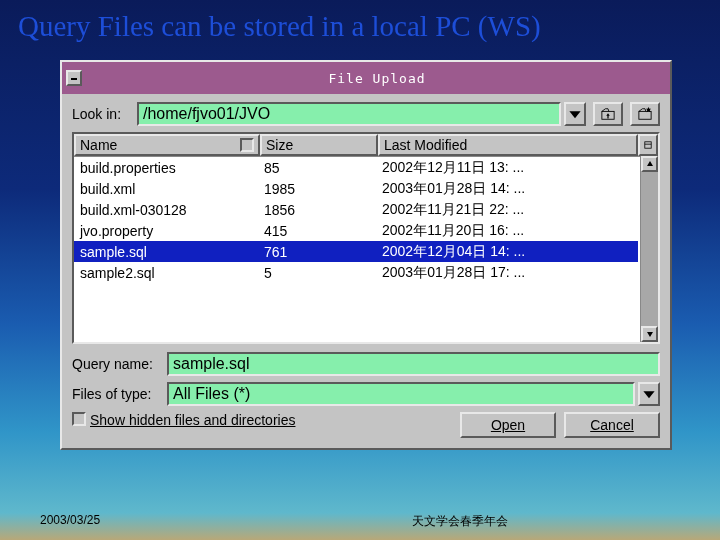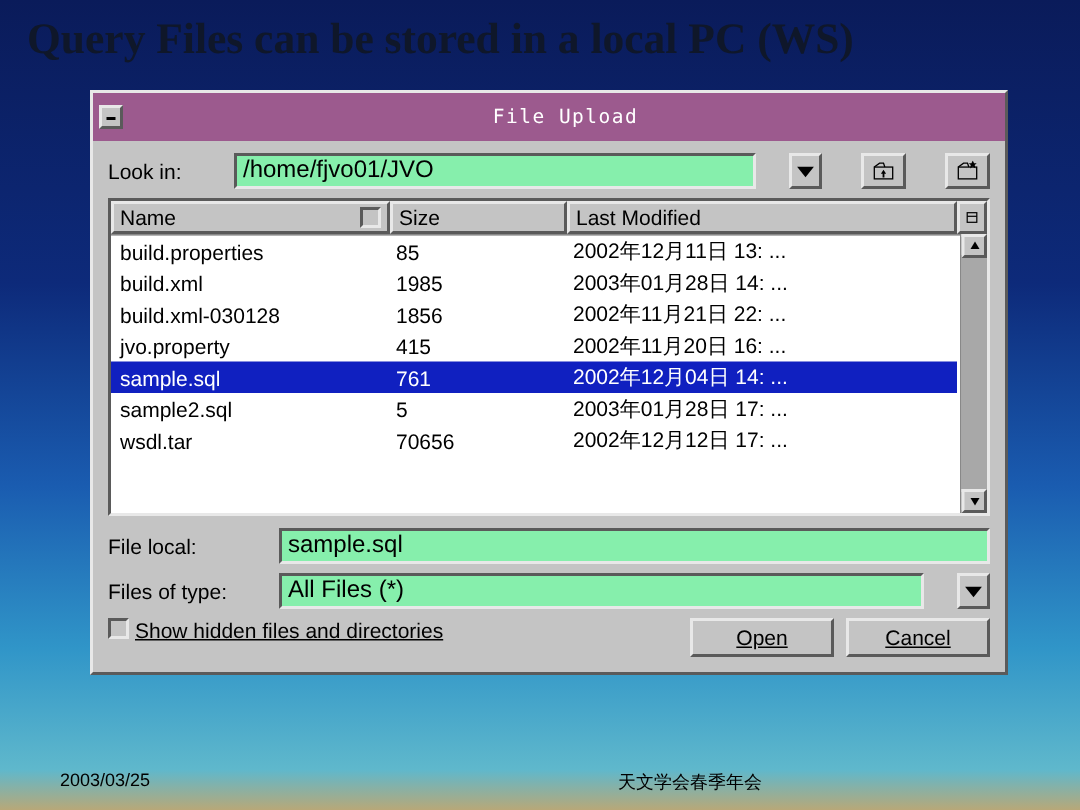--- a/index.html
+++ b/index.html
@@ -5,24 +5,24 @@
   * { box-sizing: border-box; margin: 0; padding: 0; }
   body {
     width: 720px;
     height: 540px;
     background: linear-gradient(to bottom, #0a1b5a 0%, #0d2a7a 35%, #1a5cb0 60%, #3095c8 80%, #5fb8cc 95%, #b8a878 100%);
     font-family: "Times New Roman", serif;
     position: relative;
     overflow: hidden;
   }
   .slide-title {
-    color: #0f172a;
+    color: #1d4ed8;
     font-size: 29px;
     padding: 10px 18px 6px;
-    font-weight: bold;
+    font-weight: normal;
   }
   .dialog {
     position: absolute;
     left: 60px;
     top: 60px;
     width: 612px;
     background: #c4c4c4;
     border: 2px solid;
     border-color: #e8e8e8 #5a5a5a #5a5a5a #e8e8e8;
     font-family: Helvetica, Arial, sans-serif;
@@ -53,21 +53,21 @@
     left: 3px; top: 6px;
     width: 6px; height: 2px;
     background: #000;
   }
   .titlebar-title {
     flex: 1;
     text-align: center;
     font-size: 13px;
   }
   .dialog-body { padding: 8px 10px 10px; }
-  .row { display: flex; align-items: center; margin-bottom: 6px; gap: 22px; }
+  .row { display: flex; align-items: center; margin-bottom: 6px; gap: 3px; }
   .label { font-size: 14px; color: #000; white-space: nowrap; }
   .bevel-in {
     border: 2px solid;
     border-color: #5a5a5a #e8e8e8 #e8e8e8 #5a5a5a;
     background: #86efac;
     height: 24px;
     padding: 2px 4px;
     font-size: 16px;
     display: flex;
     align-items: center;
@@ -257,43 +257,38 @@
           <div class="list-row selected">
             <span class="c1">sample.sql</span>
             <span class="c2">761</span>
             <span class="c3">2002年12月04日 14: ...</span>
           </div>
           <div class="list-row">
             <span class="c1">sample2.sql</span>
             <span class="c2">5</span>
             <span class="c3">2003年01月28日 17: ...</span>
           </div>
-          <div class="list-row">
-            <span class="c1">wsdl.tar</span>
-            <span class="c2">70656</span>
-            <span class="c3">2002年12月12日 17: ...</span>
-          </div>
         </div>
       <div class="scrollbar">
         <div class="sb-btn">
           <svg width="8" height="8" viewBox="0 0 8 8">
               <polygon points="4,1 7,6 1,6" fill="#000"></polygon>
             </svg>
         </div>
         <div class="sb-track"></div>
         <div class="sb-btn">
           <svg width="8" height="8" viewBox="0 0 8 8">
               <polygon points="1,2 7,2 4,7" fill="#000"></polygon>
             </svg>
         </div>
       </div>
     </div>
 
     <div class="row" style="margin-top:8px">
-      <span class="label" style="width:92px">File local:</span>
+      <span class="label" style="width:92px">Query name:</span>
       <div class="bevel-in" style="flex:1">sample.sql</div>
     </div>
 
     <div class="row">
       <span class="label" style="width:92px">Files of type:</span>
       <div class="bevel-in" style="flex:1">All Files (*)</div>
       <div class="bevel-out dropdown-btn">
         <svg viewBox="0 0 10 10">
             <polygon points="1,3 9,3 5,8" fill="#000"></polygon>
           </svg>

